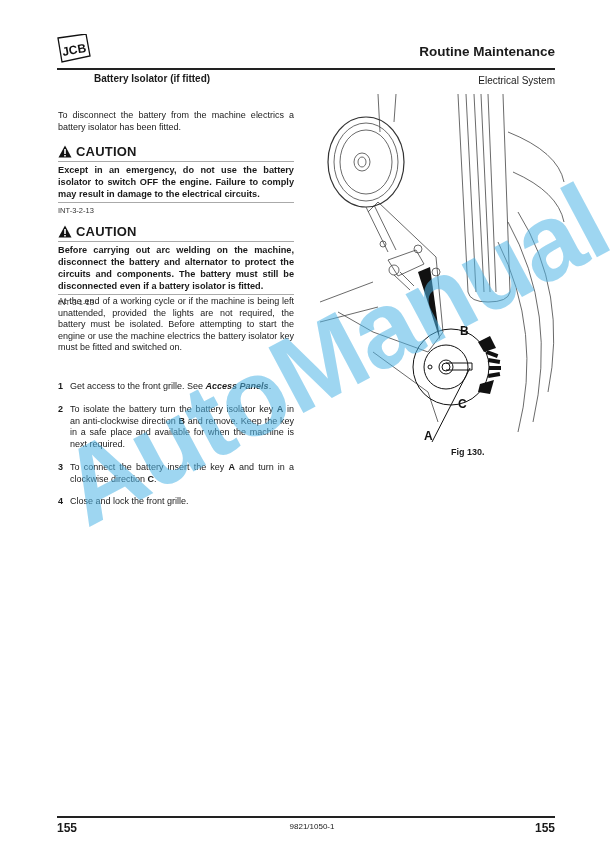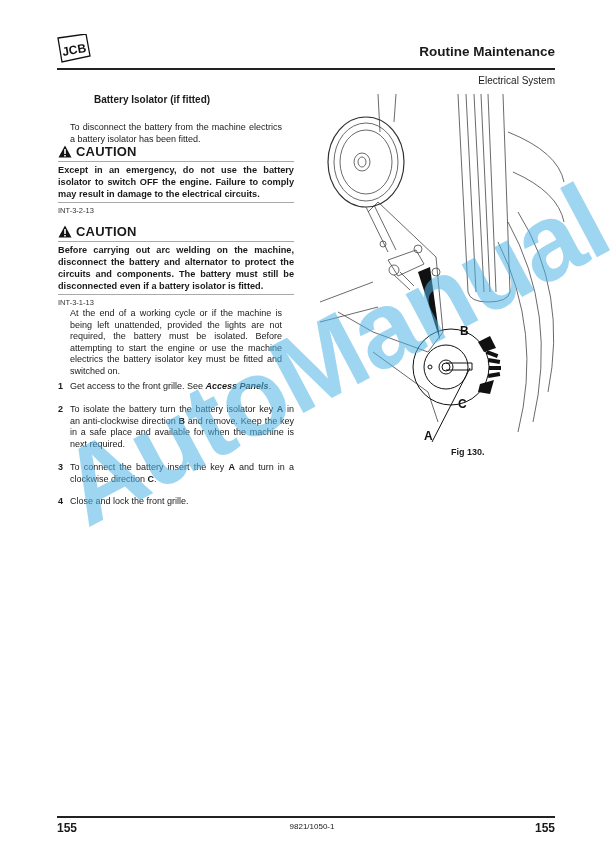--- a/index.html
+++ b/index.html
@@ -3,22 +3,22 @@
 <meta charset="utf-8">
 <style>
   html, body { margin: 0; padding: 0; background: #ffffff; }
   body { width: 612px; height: 866px; position: relative; overflow: hidden;
          font-family: "Liberation Sans", sans-serif; color: #1a1a1a; }
   .logo { position: absolute; left: 56px; top: 34px; width: 36px; height: 30px; }
   .hdr-title { position: absolute; right: 57px; top: 44px; font-size: 13.5px; font-weight: bold; }
   .hdr-rule { position: absolute; left: 57px; right: 57px; top: 68px; height: 1.5px; background: #222; }
   .hdr-sub { position: absolute; right: 57px; top: 75px; font-size: 10px; }
   .col { position: absolute; left: 58px; width: 236px; font-size: 9px; line-height: 11.6px; }
-  .sec-title { position: absolute; left: 58px; top: 94px; font-size: 10px; font-weight: bold; padding-left: 36px; }
-  .just { text-align: justify; margin: 12px; }
+  .sec-title { position: absolute; left: 58px; top: 73px; font-size: 10px; font-weight: bold; padding-left: 36px; }
+  .just { text-align: justify; margin: 0; }
   .caution-head { text-align: left; font-size: 13px; font-weight: bold; letter-spacing: 0.2px; }
   .caution-head svg { vertical-align: -2px; margin-right: 4px; }
   .crule { border-top: 1px solid #aaa; margin: 0; }
   .cbody { font-weight: bold; text-align: justify; font-size: 9.2px; line-height: 12px; margin: 2px 0 2px 0; }
   .ref { font-size: 7.5px; color: #333; margin-top: 2px; }
   .step { position: absolute; left: 58px; width: 236px; font-size: 9px; line-height: 11.6px; }
   .step .num { position: absolute; left: 0; top: 0; font-weight: bold; }
   .step .txt { margin-left: 12px; text-align: justify; }
   .fig { position: absolute; left: 318px; top: 92px; width: 248px; height: 360px; }
   .fig-caption { position: absolute; left: 418px; top: 447px; font-size: 9px; font-weight: bold; padding-left: 33px; }

